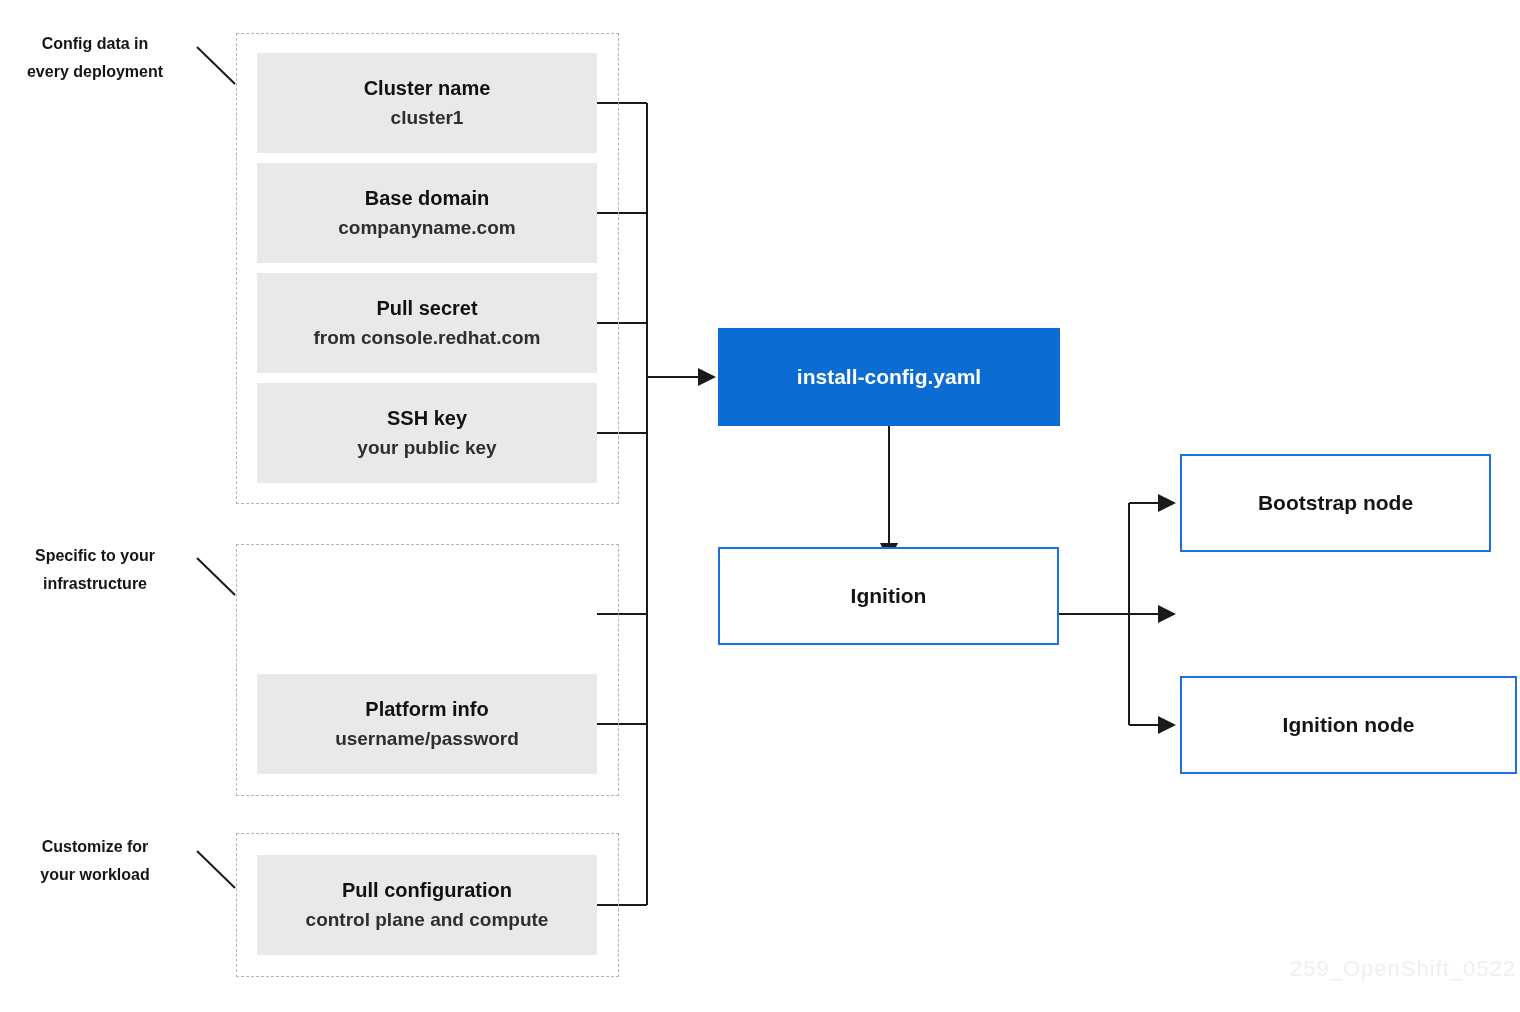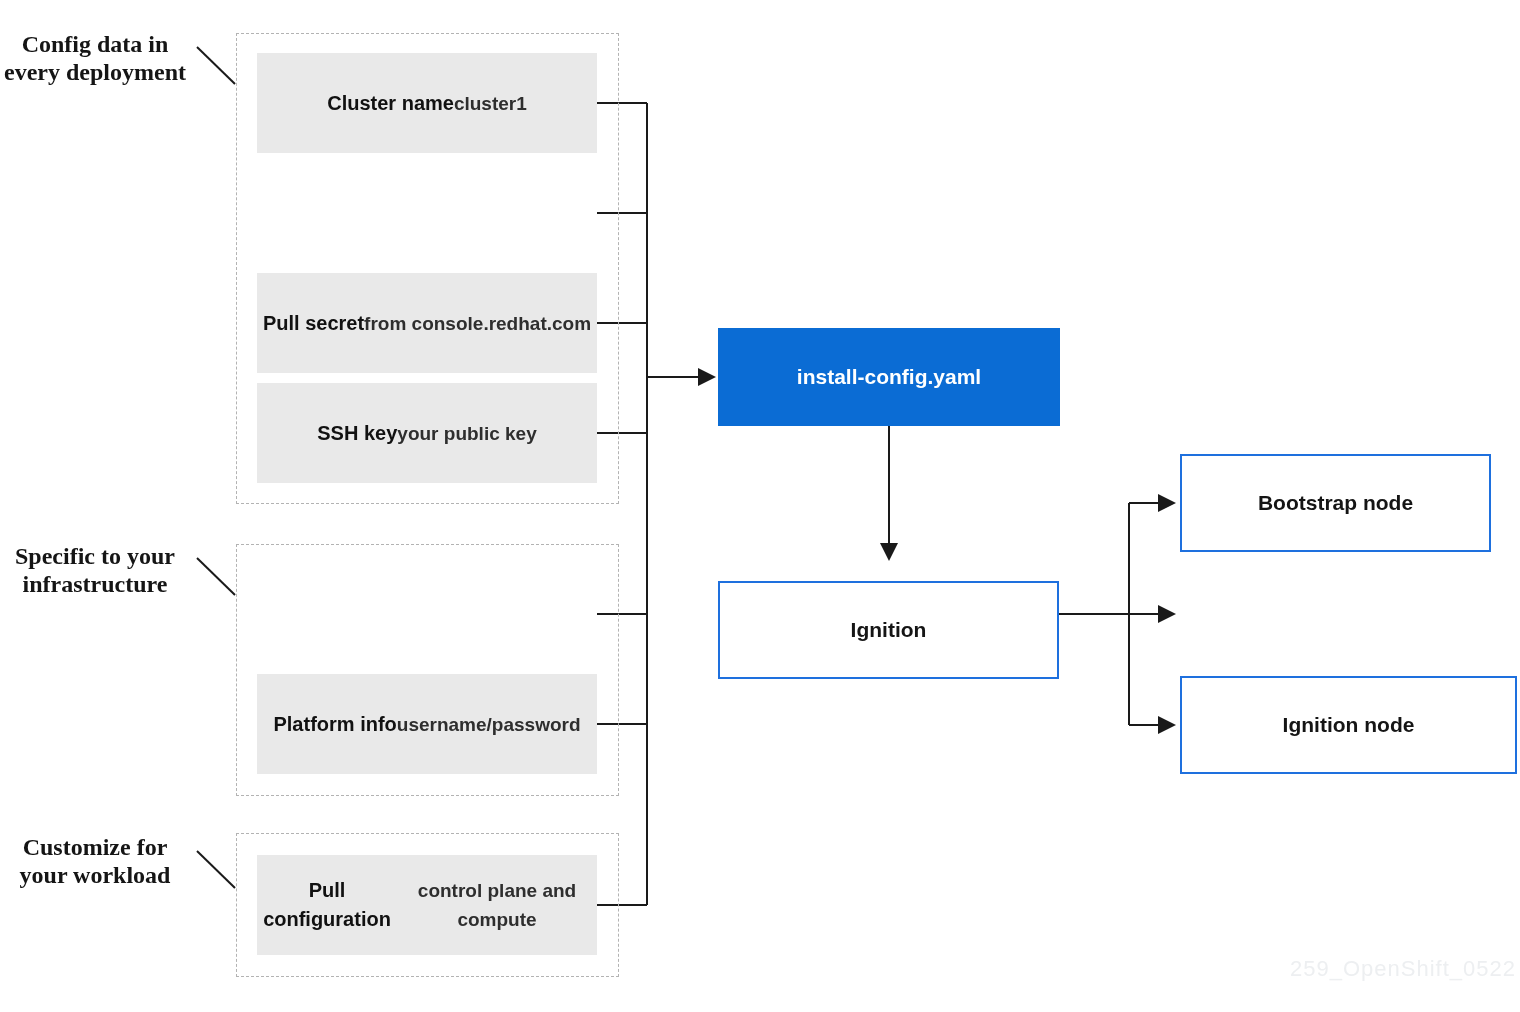--- a/index.html
+++ b/index.html
@@ -26,21 +26,21 @@
 
   .group{
     position:absolute;
     border:1.5px dashed var(--dash);
     background:transparent;
   }
   .gbox{
     position:absolute;
     left:257px;width:340px;height:100px;
     background:var(--box_gray);
-    display:flex;flex-direction:row;justify-content:center;align-items:center;
+    display:flex;flex-direction:column;justify-content:center;align-items:center;
     text-align:center;
   }
   .gbox .t{font-size:20px;font-weight:700;color:var(--title_text);line-height:29px;}
   .gbox .s{font-size:19px;font-weight:700;color:var(--subtitle_text);line-height:29px;}
 
   .blue-box{
     position:absolute;
     left:718px;top:328px;width:342px;height:98px;
     background:var(--blue_fill);
     display:flex;justify-content:center;align-items:center;
@@ -53,23 +53,22 @@
     border:2px solid var(--blue_border);
     box-sizing:border-box;
     display:flex;justify-content:center;align-items:center;
     color:#151515;font-size:21px;font-weight:600;
   }
 
   .side-label{
     position:absolute;
     left:0;width:190px;
     text-align:center;
-    font-size:24px;font-weight:700;color:#151515;
+    font-size:16px;font-weight:700;color:#151515;
     line-height:28px;
-    font-family:Liberation Serif, serif;
   }
   .watermark{
     position:absolute;
     right:4px;top:956px;
     font-size:22px;font-weight:400;
     color:var(--watermark_text);
     letter-spacing:1px;
   }
 </style>
 </head>
@@ -110,41 +109,45 @@
   </div>
 
   <div class="group" style="left:236px;top:33px;width:381px;height:469px"></div>
   <div class="group" style="left:236px;top:544px;width:381px;height:250px"></div>
   <div class="group" style="left:236px;top:833px;width:381px;height:142px"></div>
 
   <div class="gbox" style="top:53px">
     <div class="t">Cluster name</div>
     <div class="s">cluster1</div>
   </div>
+  <div class="gbox" style="top:163px">
+    <div class="t">Base domain</div>
+    <div class="s">companyname.com</div>
+  </div>
   <div class="gbox" style="top:273px">
     <div class="t">Pull secret</div>
     <div class="s">from console.redhat.com</div>
   </div>
   <div class="gbox" style="top:383px">
     <div class="t">SSH key</div>
     <div class="s">your public key</div>
   </div>
   <div class="gbox" style="top:674px">
     <div class="t">Platform info</div>
     <div class="s">username/password</div>
   </div>
   <div class="gbox" style="top:855px">
     <div class="t">Pull configuration</div>
     <div class="s">control plane and compute</div>
   </div>
 
   <div class="blue-box">
     <span>install-config.yaml</span>
   </div>
-  <div class="outline-box" style="left:718px;top:581px;width:341px">
+  <div class="outline-box" style="left:718px;top:547px;width:341px">
     <span>Ignition</span>
   </div>
 
   <div class="outline-box" style="left:1180px;top:454px;width:311px">
     <span>Bootstrap node</span>
   </div>
   <div class="outline-box" style="left:1180px;top:676px;width:337px">
     <span>Ignition node</span>
   </div>
 

